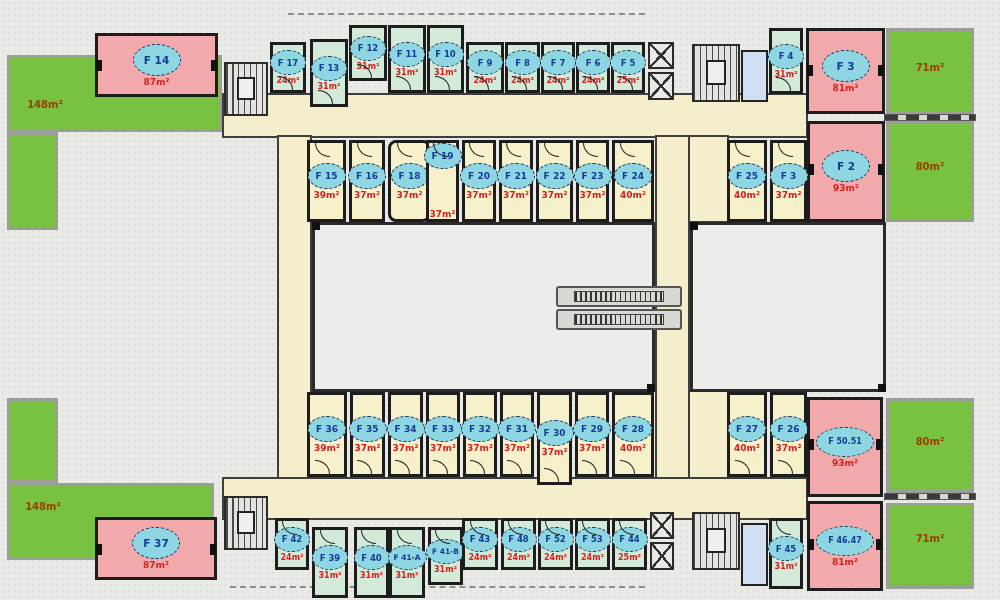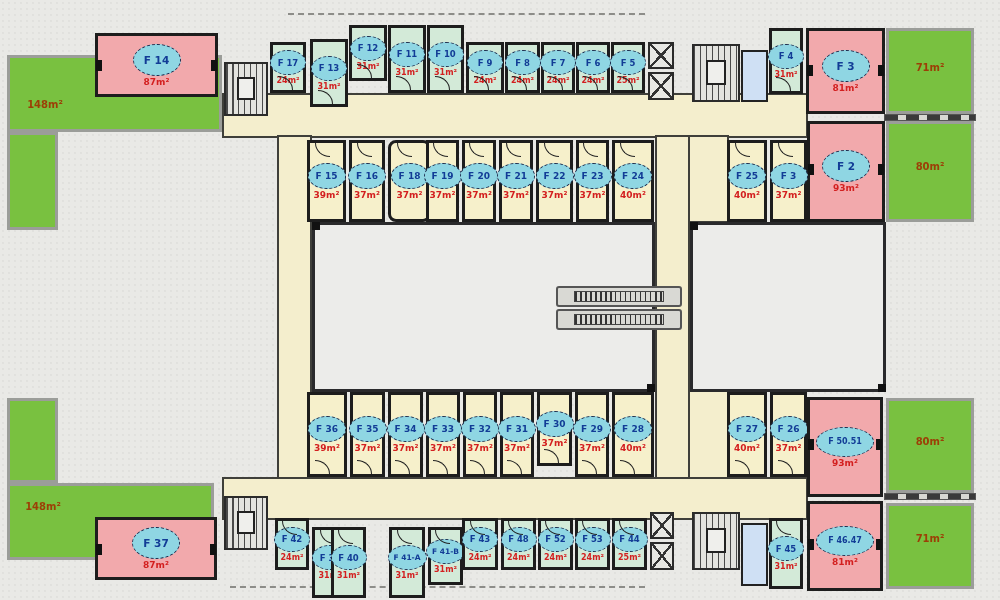--- a/index.html
+++ b/index.html
@@ -177,21 +177,21 @@
       <div class="room room-cream" style="left: 349px; top: 140px; width: 36px; height: 82px;">
         <span class="oval">F 16</span>
         <span class="area">37m²</span>
         <span class="door door-top"></span>
       </div>
       <div class="room room-cream" style="left: 388px; top: 140px; width: 43px; height: 82px; border-radius: 8px;">
         <span class="oval">F 18</span>
         <span class="area">37m²</span>
         <span class="door door-top"></span>
       </div>
-      <div class="room room-cream" style="left: 426px; top: 140px; width: 33px; height: 82px;">
+      <div class="room room-cream" style="left: 426px; top: 140px; width: 33px; height: 82px; justify-content: space-between;">
         <span class="oval">F 19</span>
         <span class="area">37m²</span>
         <span class="door door-top"></span>
       </div>
       <div class="room room-cream" style="left: 462px; top: 140px; width: 34px; height: 82px;">
         <span class="oval">F 20</span>
         <span class="area">37m²</span>
         <span class="door door-top"></span>
       </div>
       <div class="room room-cream" style="left: 499px; top: 140px; width: 34px; height: 82px;">
@@ -247,21 +247,21 @@
       <div class="room room-cream" style="left: 463px; top: 392px; width: 34px; height: 85px;">
         <span class="oval">F 32</span>
         <span class="area">37m²</span>
         <span class="door door-bottom"></span>
       </div>
       <div class="room room-cream" style="left: 500px; top: 392px; width: 34px; height: 85px;">
         <span class="oval">F 31</span>
         <span class="area">37m²</span>
         <span class="door door-bottom"></span>
       </div>
-      <div class="room room-cream" style="left: 537px; top: 392px; width: 35px; height: 74px;">
+      <div class="room room-cream" style="left: 537px; top: 392px; width: 35px; height: 93px;">
         <span class="oval">F 30</span>
         <span class="area">37m²</span>
         <span class="door door-bottom"></span>
       </div>
       <div class="room room-cream" style="left: 575px; top: 392px; width: 34px; height: 85px;">
         <span class="oval">F 29</span>
         <span class="area">37m²</span>
         <span class="door door-bottom"></span>
       </div>
       <div class="room room-cream" style="left: 612px; top: 392px; width: 42px; height: 85px;">
@@ -295,21 +295,21 @@
       <div class="room room-mint" style="left: 275px; top: 518px; width: 34px; height: 52px;">
         <span class="oval">F 42</span>
         <span class="area">24m²</span>
         <span class="door door-top"></span>
       </div>
       <div class="room room-mint" style="left: 312px; top: 527px; width: 36px; height: 71px;">
         <span class="oval">F 39</span>
         <span class="area">31m²</span>
         <span class="door door-top"></span>
       </div>
-      <div class="room room-mint" style="left: 331px; top: 527px; width: 35px; height: 71px;">
+      <div class="room room-mint" style="left: 354px; top: 527px; width: 35px; height: 71px;">
         <span class="oval">F 40</span>
         <span class="area">31m²</span>
         <span class="door door-top"></span>
       </div>
       <div class="room room-mint" style="left: 389px; top: 527px; width: 36px; height: 71px;">
         <span class="oval oval-mid">F 41-A</span>
         <span class="area">31m²</span>
         <span class="door door-top"></span>
       </div>
       <div class="room room-mint" style="left: 428px; top: 527px; width: 35px; height: 58px;">

